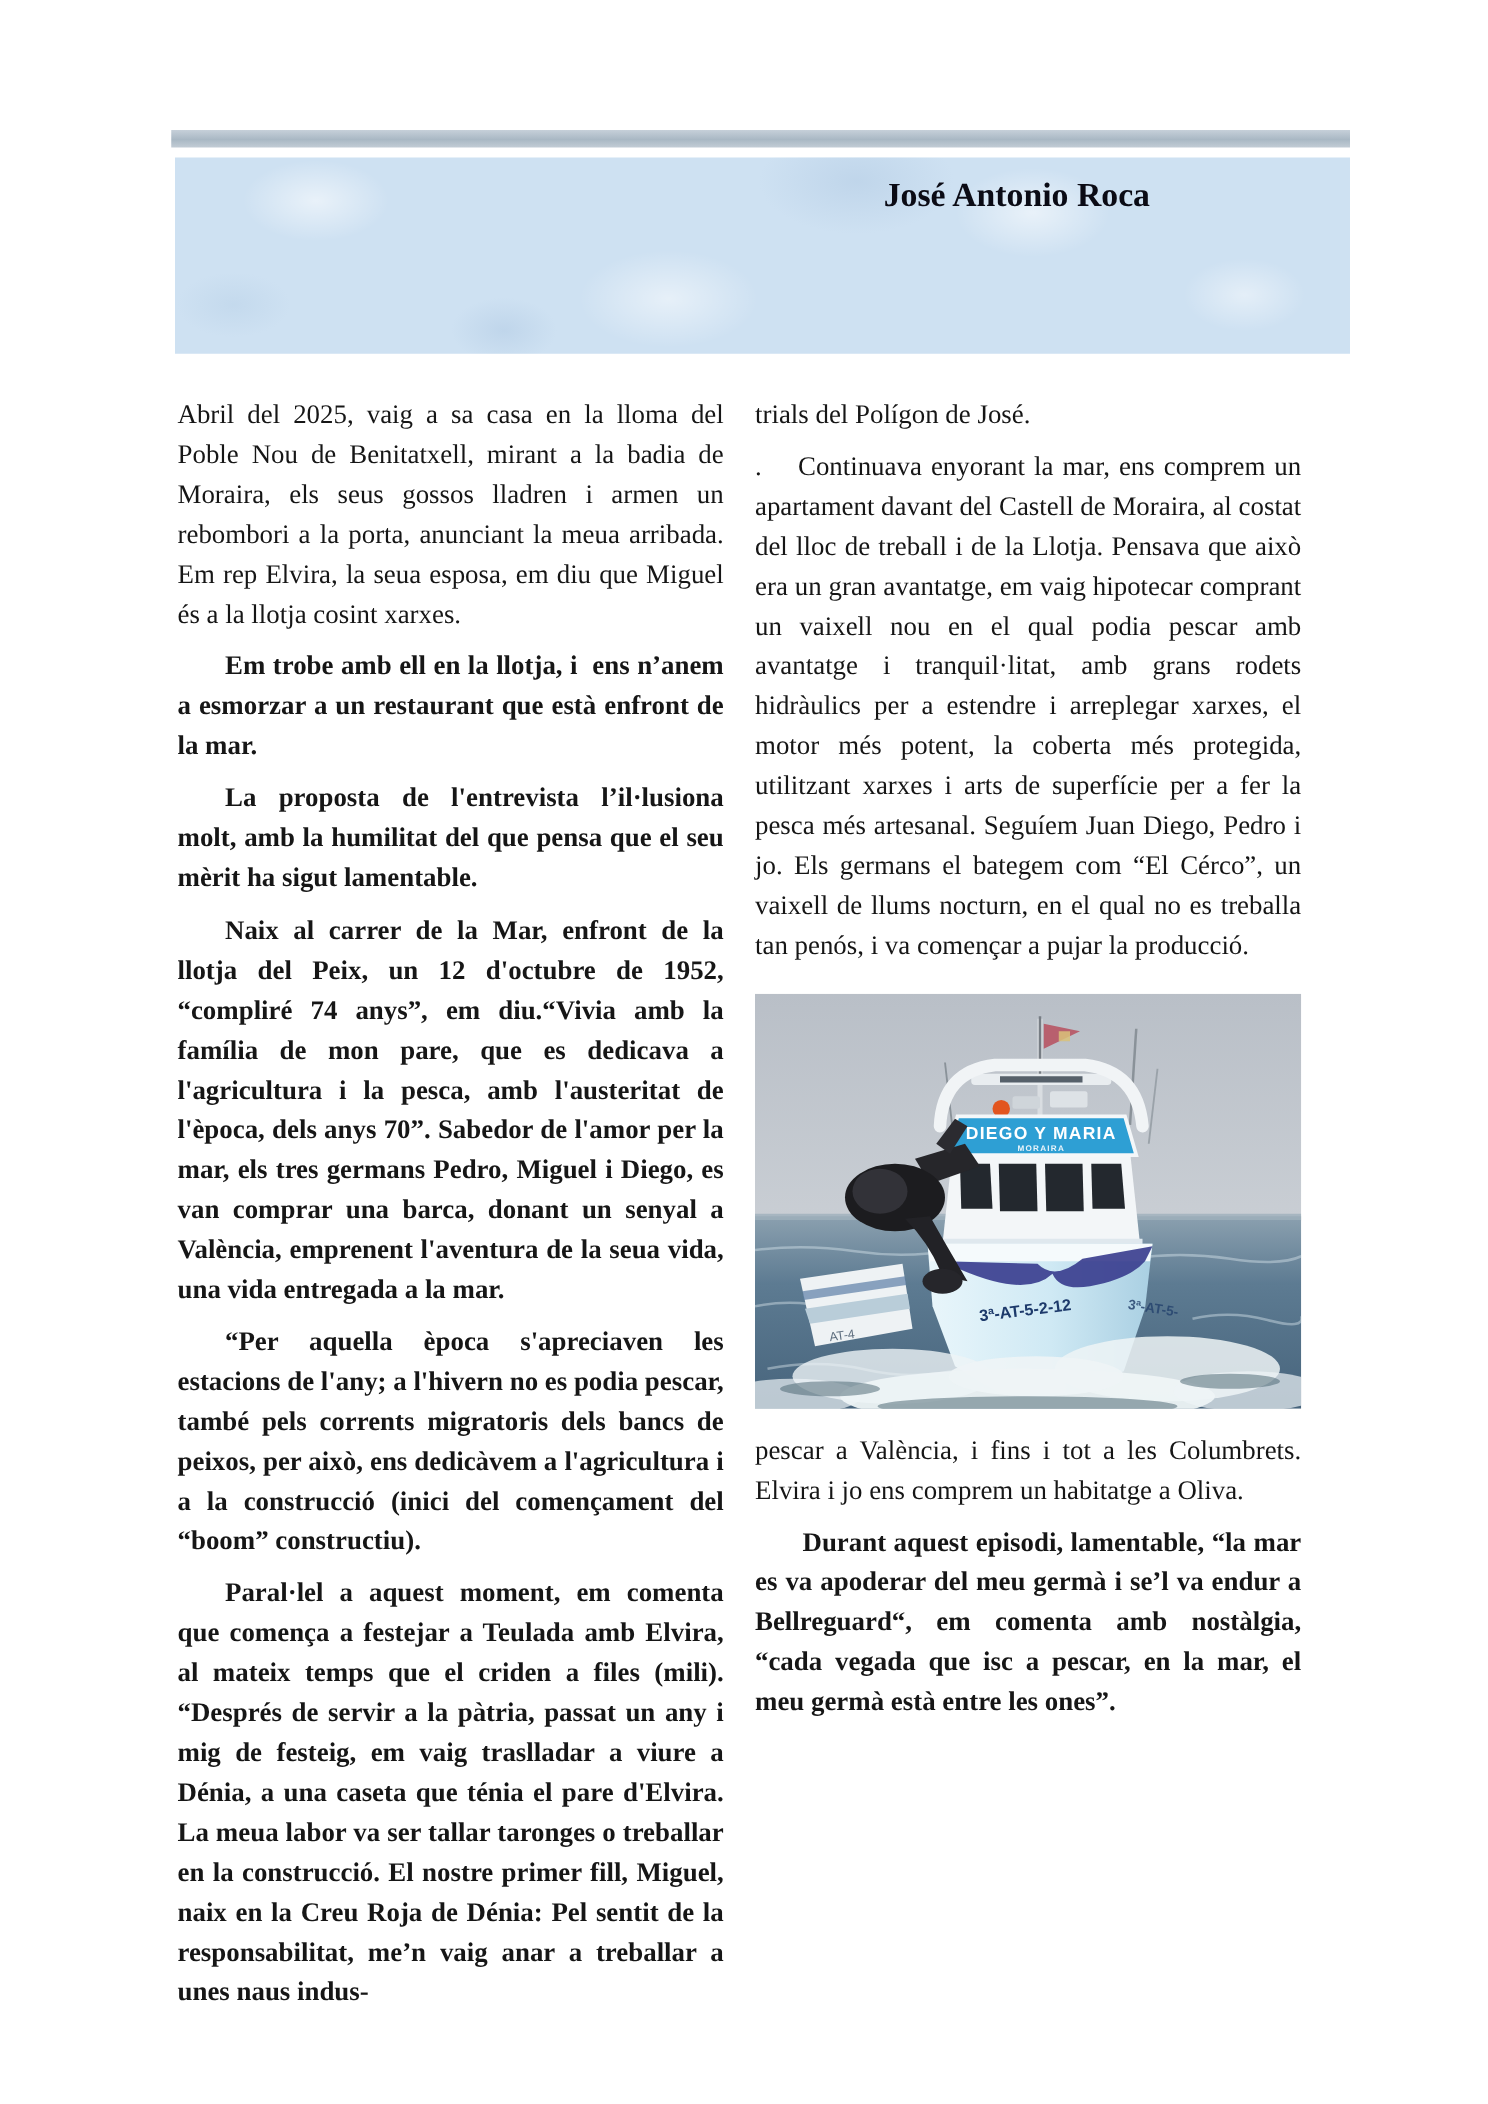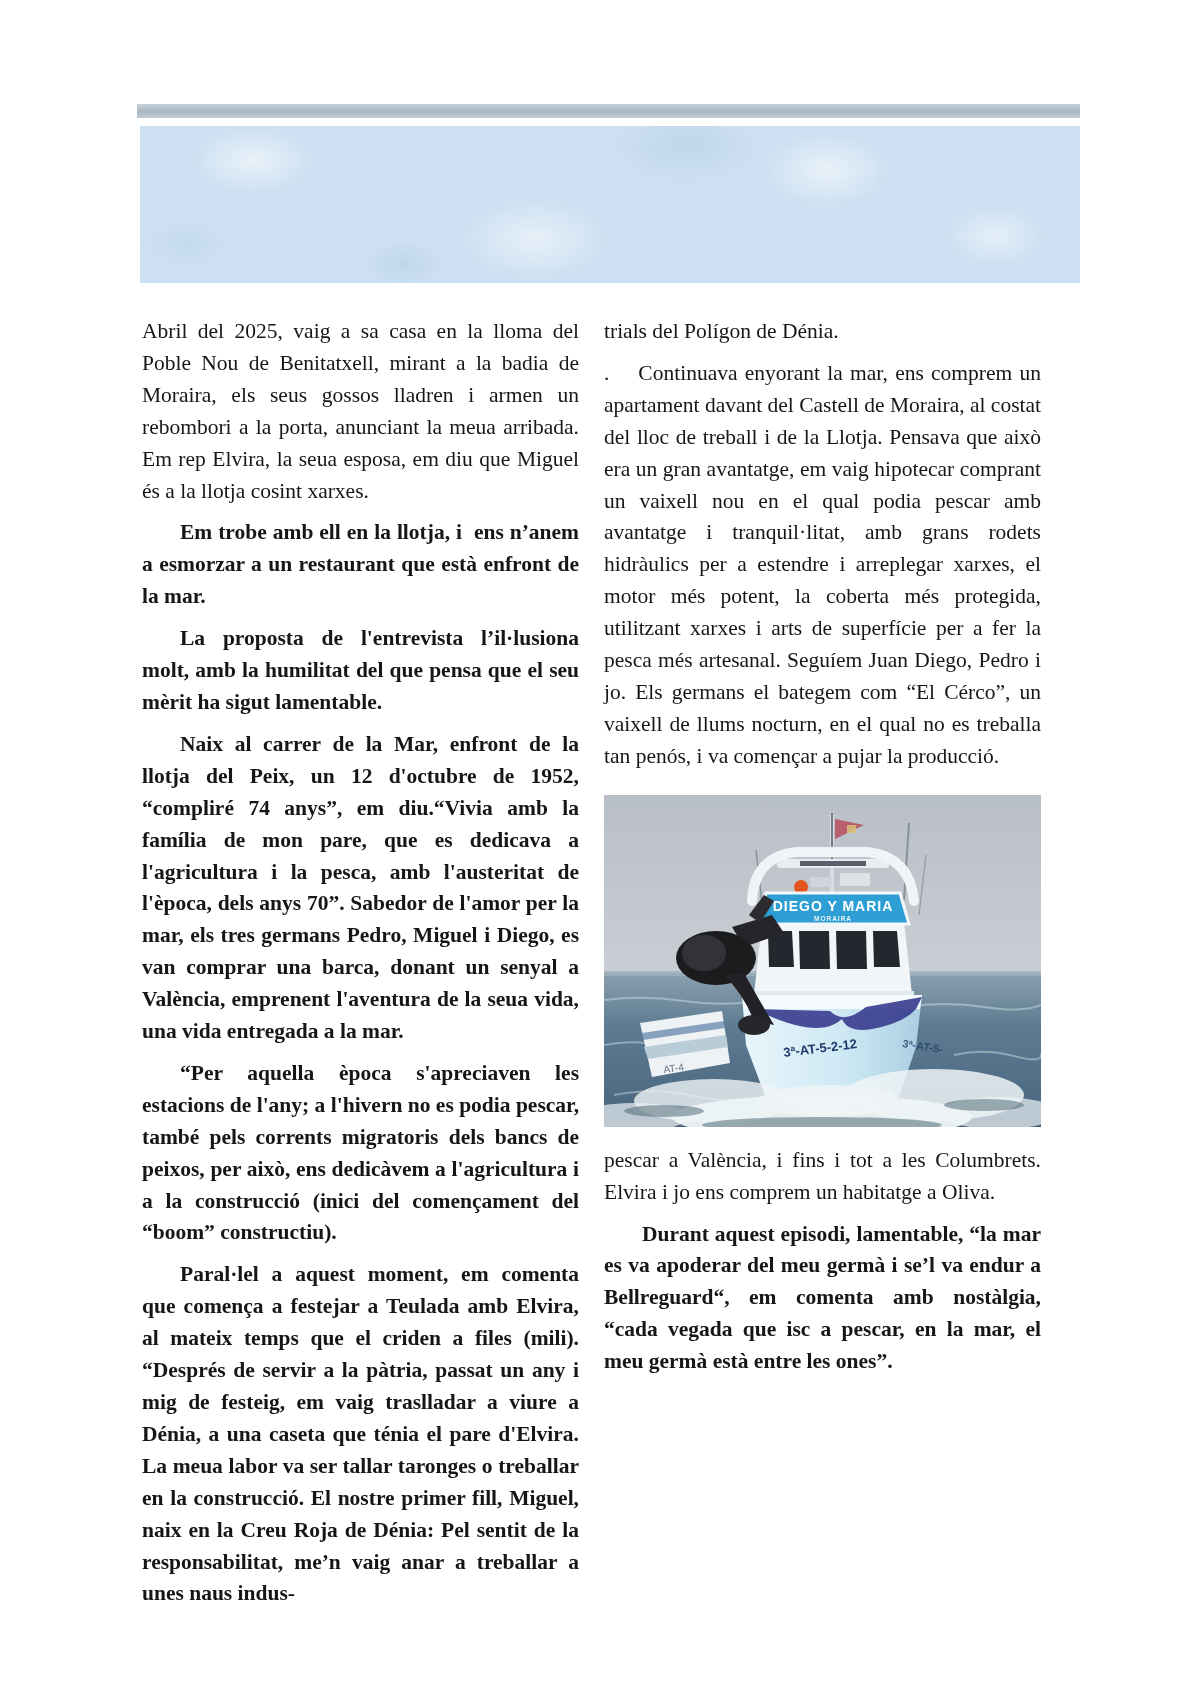--- a/index.html
+++ b/index.html
@@ -53,35 +53,36 @@
   .photo-wrap svg{display:block;}
 </style>
 </head>
 <body>
 
 <div class="page">
 
   <div class="header-strip"></div>
 
   <div class="banner">
+    <div class="banner-author">José Antonio Roca</div>
   </div>
 
   <div class="columns">
 
     <div class="col">
       <p>Abril del 2025, vaig a sa casa en la lloma del Poble Nou de Benitatxell, mirant a la badia de Moraira, els seus gossos lladren i armen un rebombori a la porta, anunciant la meua arribada. Em rep Elvira, la seua esposa, em diu que Miguel és a la llotja cosint xarxes.</p>
       <p class="indent">Em trobe amb ell en la llotja, i&nbsp; ens n’anem a esmorzar a un restaurant que està enfront de la mar.</p>
       <p class="indent">La proposta de l'entrevista l’il·lusiona molt, amb la humilitat del que pensa que el seu mèrit ha sigut lamentable.</p>
       <p class="indent">Naix al carrer de la Mar, enfront de la llotja del Peix, un 12 d'octubre de 1952, “compliré 74 anys”, em diu.“Vivia amb la família de mon pare, que es dedicava a l'agricultura i la pesca, amb l'austeritat de l'època, dels anys 70”. Sabedor de l'amor per la mar, els tres germans Pedro, Miguel i Diego, es van comprar una barca, donant un senyal a València, emprenent l'aventura de la seua vida, una vida entregada a la mar.</p>
       <p class="indent">“Per aquella època s'apreciaven les estacions de l'any; a l'hivern no es podia pescar, també pels corrents migratoris dels bancs de peixos, per això, ens dedicàvem a l'agricultura i a la construcció (inici del començament del “boom” constructiu).</p>
       <p class="indent">Paral·lel a aquest moment, em comenta que comença a festejar a Teulada amb Elvira, al mateix temps que el criden a files (mili). “Després de servir a la pàtria, passat un any i mig de festeig, em vaig traslladar a viure a Dénia, a una caseta que ténia el pare d'Elvira. La meua labor va ser tallar taronges o treballar en la construcció. El nostre primer fill, Miguel, naix en la Creu Roja de Dénia: Pel sentit de la responsabilitat, me’n vaig anar a treballar a unes naus indus-</p>
     </div>
 
     <div class="col">
-      <p>trials del Polígon de Dénia.</p>
+      <p>trials del Polígon de José.</p>
       <p>.&nbsp;&nbsp;&nbsp;&nbsp;Continuava enyorant la mar, ens comprem un apartament davant del Castell de Moraira, al costat del lloc de treball i de la Llotja. Pensava que això era un gran avantatge, em vaig hipotecar comprant un vaixell nou en el qual podia pescar amb avantatge i tranquil·litat, amb grans rodets hidràulics per a estendre i arreplegar xarxes, el motor més potent, la coberta més protegida, utilitzant xarxes i arts de superfície per a fer la pesca més artesanal. Seguíem Juan Diego, Pedro i jo. Els germans el bategem com “El Cérco”, un vaixell de llums nocturn, en el qual no es treballa tan penós, i va començar a pujar la producció.</p>
 
       <div class="photo-wrap">
         <svg width="437" height="332" viewBox="0 0 437 332" xmlns="http://www.w3.org/2000/svg">
           <defs>
             <linearGradient id="sky" x1="0" y1="0" x2="0" y2="1">
               <stop offset="0" stop-color="#b9bfc7"></stop>
               <stop offset="1" stop-color="#c9ced4"></stop>
             </linearGradient>
             <linearGradient id="sea" x1="0" y1="0" x2="0" y2="1">

